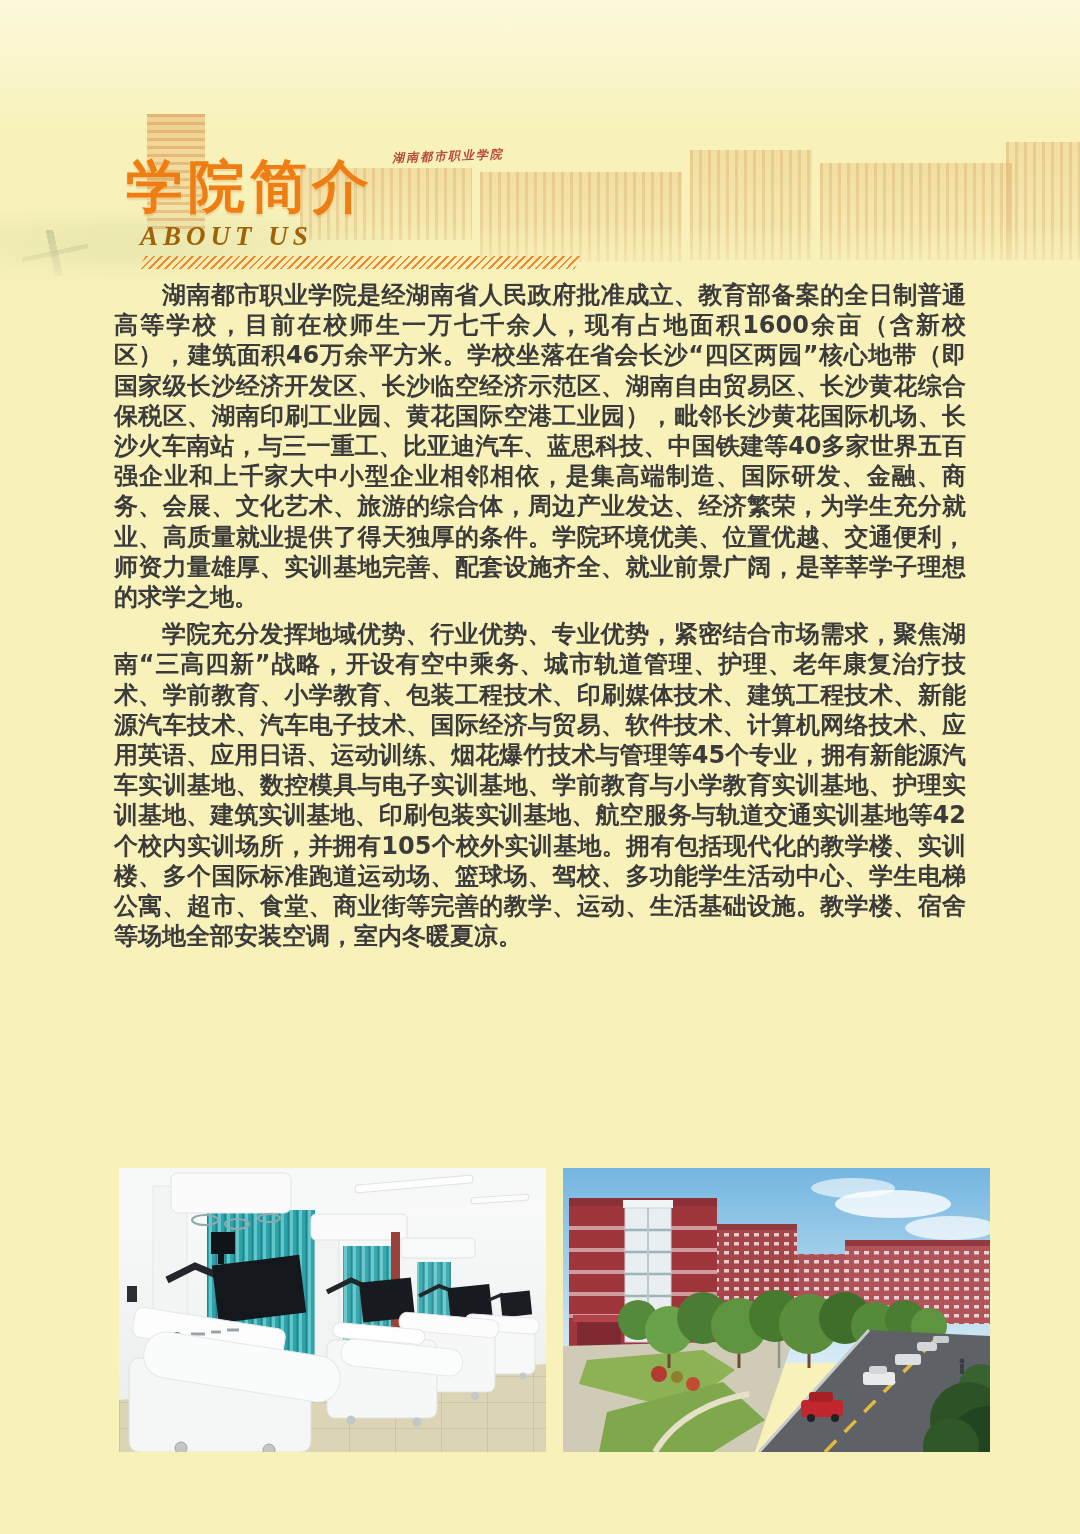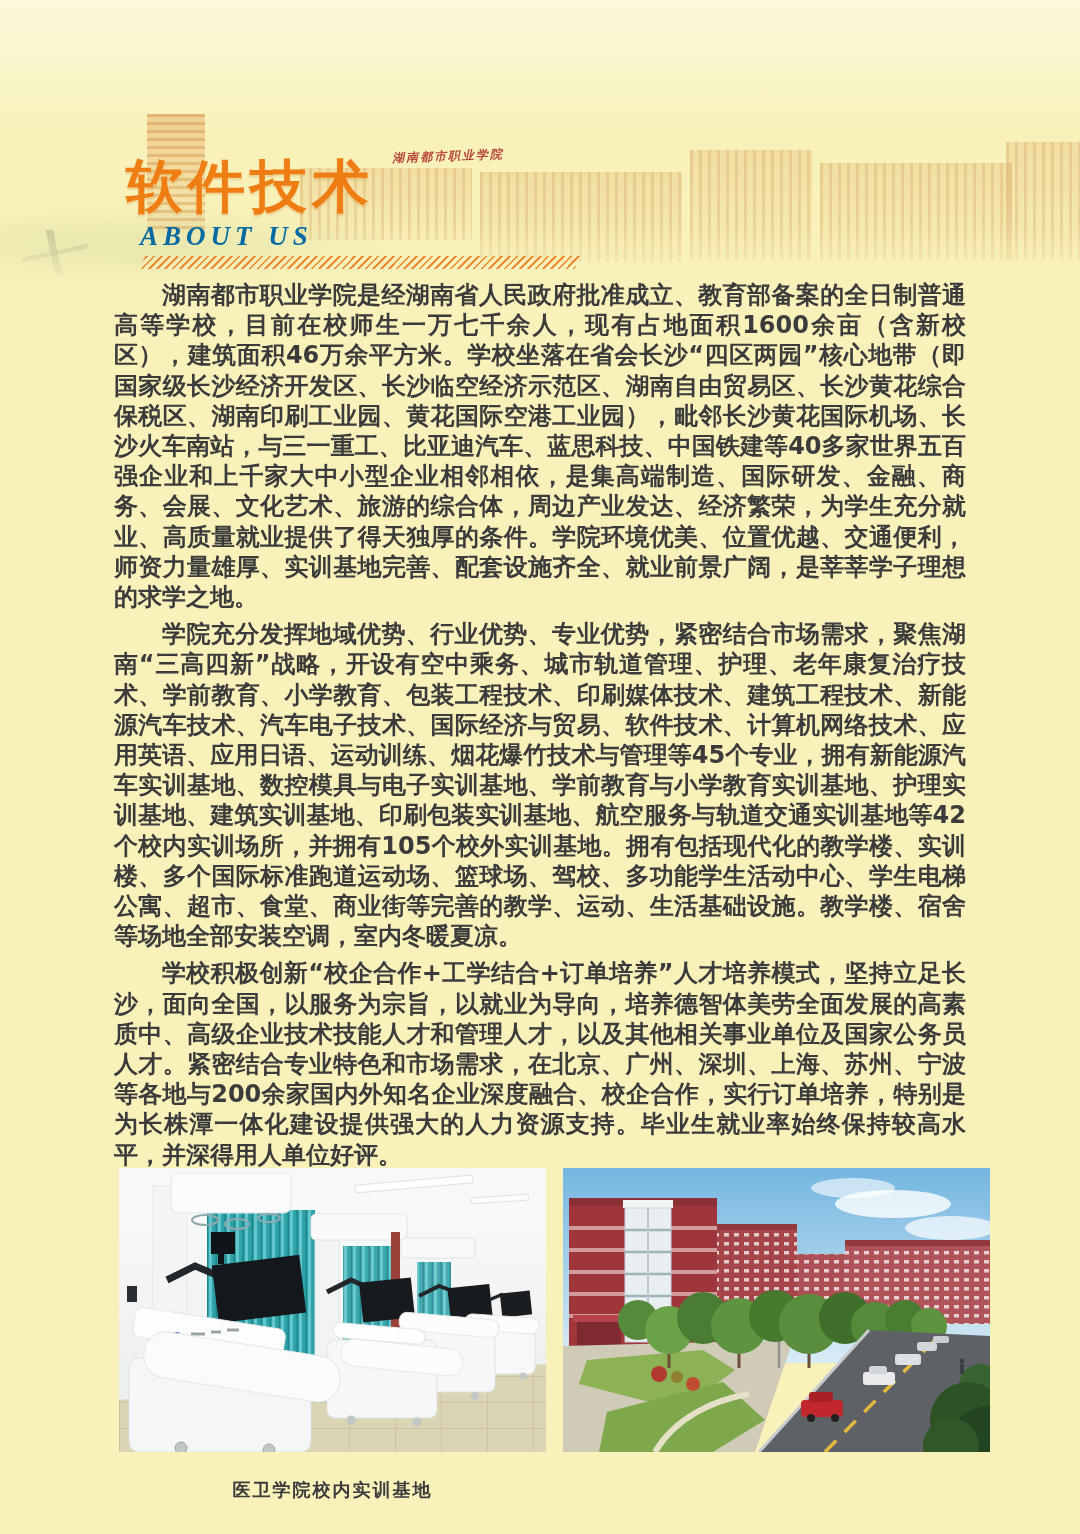--- a/index.html
+++ b/index.html
@@ -61,21 +61,21 @@
   .title-cn {
     position:absolute; left:126px; top:158px;
     font-size:57px; font-weight:900; line-height:1;
     color:#EE7D14; letter-spacing:5px; white-space:nowrap;
     text-shadow: 0 0 2px rgba(255,238,180,.9), 0 2px 2px rgba(186,96,12,.25);
   }
   .title-en {
     position:absolute; left:140px; top:221px;
     font-family:"Liberation Serif","DejaVu Serif",serif;
     font-style:italic; font-weight:bold;
-    font-size:27px; color:#0369a1; letter-spacing:5px; white-space:nowrap;
+    font-size:27px; color:#a16207; letter-spacing:5px; white-space:nowrap;
   }
   .hatch {
     position:absolute; left:142px; top:256px; width:436px; height:13px;
     background: repeating-linear-gradient(115deg, #EE8C33 0 2.4px, rgba(0,0,0,0) 2.4px 7px);
     transform: skewX(-28deg);
   }
 
   
   .content {
     position:absolute; left:114px; top:280px; width:852px; z-index:2;
@@ -107,30 +107,29 @@
     <div class="fade bldg tall"></div>
     <div class="fade bldg s1"></div>
     <div class="fade bldg s2"></div>
     <div class="fade bldg s3"></div>
     <div class="fade bldg s4"></div>
     <div class="fade bldg s5"></div>
     <div class="fade greens"></div>
     <div class="fade sculpture"></div>
     <div class="watermark">湖南都市职业学院</div>
     <div class="title-block">
-      <h1 class="title-cn">软件技术</h1>
+      <h1 class="title-cn">学院简介</h1>
       <div class="title-en">ABOUT US</div>
       <div class="hatch"></div>
     </div>
   </header>
 
   <main class="content">
     <p>湖南都市职业学院是经湖南省人民政府批准成立、教育部备案的全日制普通高等学校，目前在校师生一万七千余人，现有占地面积1600余亩（含新校区），建筑面积46万余平方米。学校坐落在省会长沙“四区两园”核心地带（即国家级长沙经济开发区、长沙临空经济示范区、湖南自由贸易区、长沙黄花综合保税区、湖南印刷工业园、黄花国际空港工业园），毗邻长沙黄花国际机场、长沙火车南站，与三一重工、比亚迪汽车、蓝思科技、中国铁建等40多家世界五百强企业和上千家大中小型企业相邻相依，是集高端制造、国际研发、金融、商务、会展、文化艺术、旅游的综合体，周边产业发达、经济繁荣，为学生充分就业、高质量就业提供了得天独厚的条件。学院环境优美、位置优越、交通便利，师资力量雄厚、实训基地完善、配套设施齐全、就业前景广阔，是莘莘学子理想的求学之地。</p>
     <p>学院充分发挥地域优势、行业优势、专业优势，紧密结合市场需求，聚焦湖南“三高四新”战略，开设有空中乘务、城市轨道管理、护理、老年康复治疗技术、学前教育、小学教育、包装工程技术、印刷媒体技术、建筑工程技术、新能源汽车技术、汽车电子技术、国际经济与贸易、软件技术、计算机网络技术、应用英语、应用日语、运动训练、烟花爆竹技术与管理等45个专业，拥有新能源汽车实训基地、数控模具与电子实训基地、学前教育与小学教育实训基地、护理实训基地、建筑实训基地、印刷包装实训基地、航空服务与轨道交通实训基地等42个校内实训场所，并拥有105个校外实训基地。拥有包括现代化的教学楼、实训楼、多个国际标准跑道运动场、篮球场、驾校、多功能学生活动中心、学生电梯公寓、超市、食堂、商业街等完善的教学、运动、生活基础设施。教学楼、宿舍等场地全部安装空调，室内冬暖夏凉。</p>
-    <p>学校积极创新“校企合作+工学结合+订单培养”人才培养模式，坚持立足长沙，面向全国，以服务为宗旨，以就业为导向，培养德智体美劳全面发展的高素质中、高级企业技术技能人才和管理人才，以及其他相关事业单位及国家公务员人才。紧密结合专业特色和市场需求，在北京、广州、深圳、上海、苏州、宁波等各地与200余家国内外知名企业深度融合、校企合作，实行订单培养，特别是为长株潭一体化建设提供强大的人力资源支持。毕业生就业率始终保持较高水平，并深得用人单位好评。</p>
   </main>
 
   <section class="photos">
 
     <figure>
       <svg viewBox="0 0 427 284">
         <defs>
           <linearGradient id="wallG" x1="0" y1="0" x2="0" y2="1">
             <stop offset="0" stop-color="#FBFCFB"></stop>
               <stop offset="1" stop-color="#E7ECEB"></stop>
@@ -195,21 +194,20 @@
         <g>
           <rect x="10" y="190" width="182" height="94" rx="10" fill="#F5F7F6" stroke="#DDE2E1"></rect>
           <rect x="14" y="150" width="152" height="30" rx="8" fill="#FCFDFC" stroke="#E3E8E7" transform="rotate(9 90 165)"></rect>
           <circle cx="58" cy="168" r="4" fill="#3E74C4"></circle>
           <path d="M72 166 h14 M92 164 h10 M108 162 h12" stroke="#9AA4A8" stroke-width="3"></path>
           <rect x="24" y="176" width="198" height="46" rx="22" fill="#FAFCFB" stroke="#E2E7E6" transform="rotate(9 123 199)"></rect>
           <circle cx="62" cy="280" r="6" fill="#C2C7C6" stroke="#9FA6A5"></circle>
             <circle cx="150" cy="282" r="6" fill="#C2C7C6" stroke="#9FA6A5"></circle>
         </g>
       </svg>
-      <figcaption>医卫学院校内实训基地</figcaption>
     </figure>
 
     <figure>
       <svg viewBox="0 0 427 284">
         <defs>
           <linearGradient id="skyG" x1="0" y1="0" x2="0" y2="1">
             <stop offset="0" stop-color="#74B6E0"></stop>
               <stop offset="1" stop-color="#D9ECF6"></stop>
           </linearGradient>
           <pattern id="winP" width="10" height="9" patternUnits="userSpaceOnUse">

